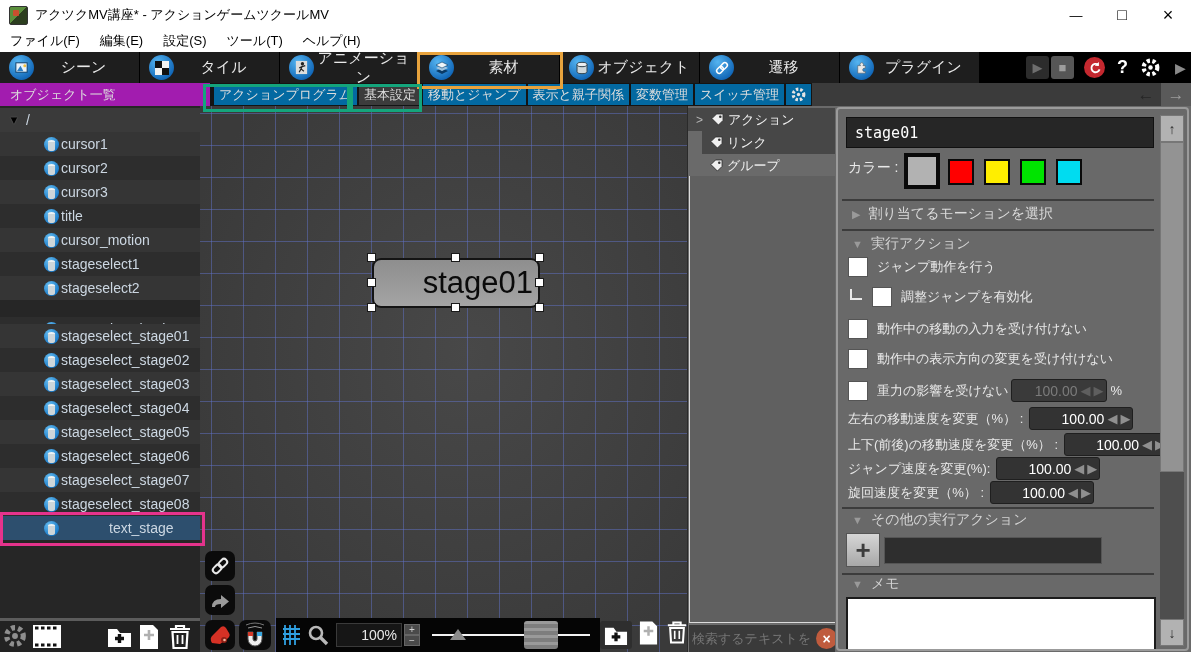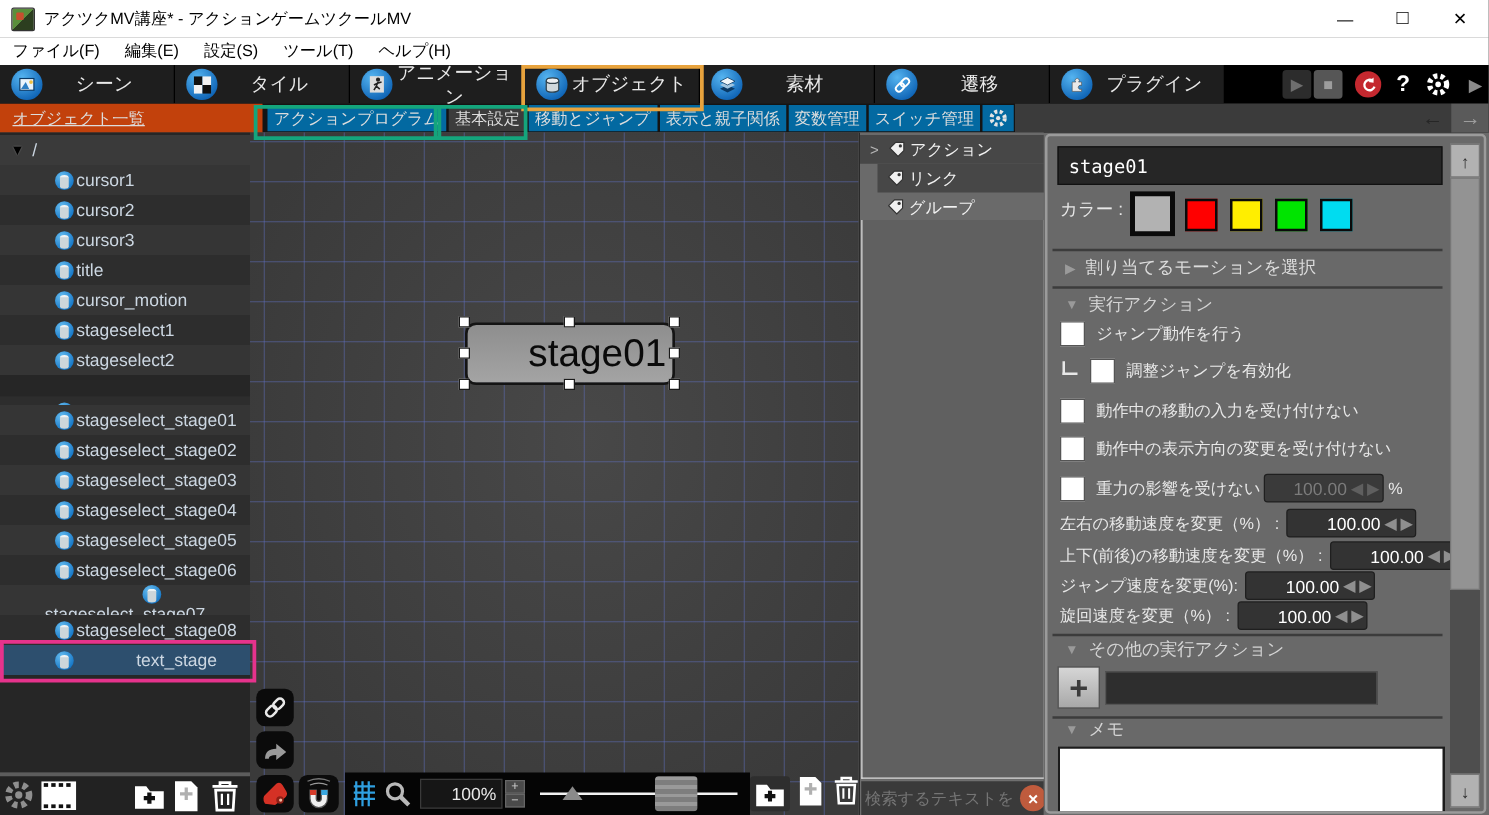--- a/index.html
+++ b/index.html
@@ -20,21 +20,21 @@
   .mtab{width:139px;height:31px;margin-right:1px;background:#1e1e1e;display:flex;align-items:center;color:#e9e9e9;font-size:15px;flex:none;}
   .tabicon{width:25px;height:25px;border-radius:50%;margin-left:9px;flex:none;
            background:radial-gradient(circle at 35% 28%,#55b4f0,#0d62b4 80%);display:flex;align-items:center;justify-content:center;}
   .mtab .lbl{flex:1;text-align:center;padding-right:6px;}
   .runctrl{display:flex;align-items:center;margin-left:46px;}
   .runbox{width:23px;height:23px;display:flex;align-items:center;justify-content:center;border-radius:3px;font-size:13px;}
   .undocircle{width:21px;height:21px;border-radius:50%;background:#c4282f;margin-left:10px;display:flex;align-items:center;justify-content:center;}
   .helpq{color:#fff;font-size:18px;font-weight:bold;margin-left:12px;}
   
   .subheader{left:0;top:83px;width:1191px;height:23px;background:#141414;display:flex;color:#ddd;font-size:13px;}
-  .listheader{width:200px;flex:none;display:flex;align-items:center;padding-left:10px;background:#c2410c;text-decoration:underline;}
+  .listheader{width:200px;flex:none;display:flex;align-items:center;padding-left:10px;background:#a21caf;}
   .stab{height:21px;margin:1px 1px 0 1px;padding:0 5px;background:#0369a1;display:flex;align-items:center;flex:none;}
   .stab.active{background:#3c3c3c;}
   .subright{flex:1;background:#3b3b3b;display:flex;align-items:center;justify-content:flex-end;}
   .navarrow{width:30px;height:23px;display:flex;align-items:center;justify-content:center;font-size:17px;font-weight:bold;}
   
   .leftpanel{left:0;top:106px;width:200px;height:512px;background:#262626;overflow:hidden;}
   .lrow{position:absolute;left:0;width:200px;height:24px;display:flex;align-items:center;color:#ccd7e2;font-size:14px;}
   .lrow .ltxt{white-space:nowrap;}
   .rootrow{background:#3a3a3a;}
   .rowa{background:#353535;}.rowb{background:#2d2d2d;}
@@ -153,35 +153,35 @@
           <rect x="2" y="1" width="12" height="14" fill="#ddd"></rect>
           <circle cx="9" cy="4" r="1.8" fill="#222"></circle>
           <path d="M9 6 L7.5 9.5 L5.5 13 M7.5 9.5 L10.5 12 M8.5 7 L5.5 8.5 M8.5 7 L12 6" stroke="#222" stroke-width="1.3" fill="none"></path>
         </svg>
     </span>
       <span class="lbl">アニメーション</span>
   </div>
   <div class="mtab">
     <span class="tabicon">
       <svg width="16" height="16" viewBox="0 0 16 16">
-          <path d="M3 4.5 v7 a5 2.2 0 0 0 10 0 v-7" fill="#cfd8dc" stroke="#31424c"></path>
-          <ellipse cx="8" cy="4.5" rx="5" ry="2.2" fill="#eceff1" stroke="#31424c"></ellipse>
-        </svg>
-    </span>
-      <span class="lbl">オブジェクト</span>
-  </div>
-  <div class="mtab">
-    <span class="tabicon">
-      <svg width="16" height="16" viewBox="0 0 16 16">
           <path d="M8 8 L14 11 8 14 2 11Z" fill="#0a3a66"></path>
           <path d="M8 5 L14 8 8 11 2 8Z" fill="#9fc4e0"></path>
           <path d="M8 2 L14 5 8 8 2 5Z" fill="#f0f6fa" stroke="#0a3a66" stroke-width="0.6"></path>
         </svg>
     </span>
       <span class="lbl">素材</span>
+  </div>
+  <div class="mtab">
+    <span class="tabicon">
+      <svg width="16" height="16" viewBox="0 0 16 16">
+          <path d="M3 4.5 v7 a5 2.2 0 0 0 10 0 v-7" fill="#cfd8dc" stroke="#31424c"></path>
+          <ellipse cx="8" cy="4.5" rx="5" ry="2.2" fill="#eceff1" stroke="#31424c"></ellipse>
+        </svg>
+    </span>
+      <span class="lbl">オブジェクト</span>
   </div>
   <div class="mtab">
     <span class="tabicon">
       <svg width="16" height="16" viewBox="0 0 16 16">
           <g transform="rotate(-45 8 8)">
             <rect x="1.5" y="5.5" width="7.5" height="5" rx="2.5" fill="none" stroke="#fff" stroke-width="1.5"></rect>
             <rect x="7" y="5.5" width="7.5" height="5" rx="2.5" fill="none" stroke="#fff" stroke-width="1.5"></rect>
           </g>
         </svg>
     </span>
@@ -290,21 +290,21 @@
       <span class="ltxt">stageselect_stage04</span>
     </div>
   <div class="lrow rowa" style="top:314px;">
       <span class="objicon"></span>
       <span class="ltxt">stageselect_stage05</span>
     </div>
   <div class="lrow rowb" style="top:338px;">
       <span class="objicon"></span>
       <span class="ltxt">stageselect_stage06</span>
     </div>
-  <div class="lrow rowa" style="top:362px;flex-direction:column;">
+  <div class="lrow rowa" style="top:362px;">
       <span class="objicon"></span>
       <span class="ltxt">stageselect_stage07</span>
     </div>
   <div class="lrow rowb" style="top:386px;">
       <span class="objicon"></span>
       <span class="ltxt">stageselect_stage08</span>
     </div>
   <div class="lrow rowsel" style="top:410px;gap:48px;">
       <span class="objicon"></span>
       <span class="ltxt">text_stage</span>

